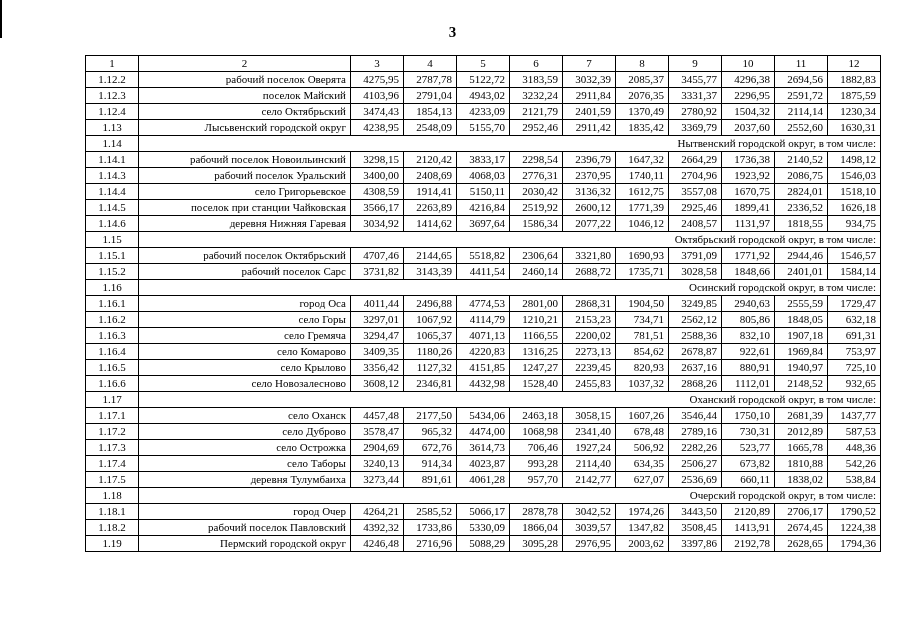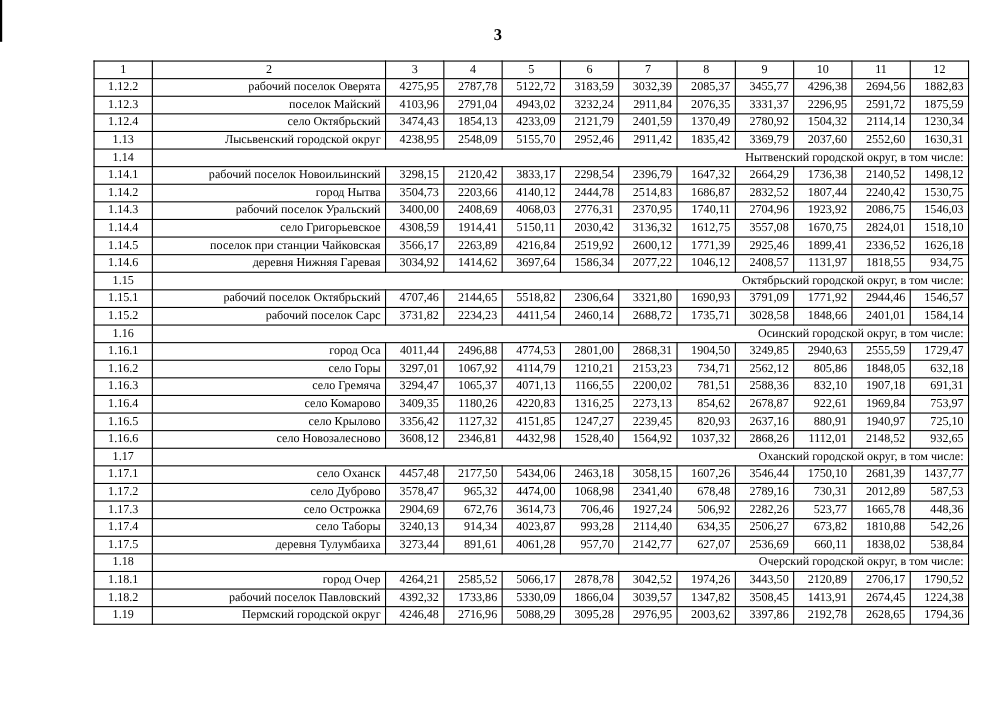--- a/index.html
+++ b/index.html
@@ -174,34 +174,20 @@
           <td class="num">3833,17</td>
           <td class="num">2298,54</td>
           <td class="num">2396,79</td>
           <td class="num">1647,32</td>
           <td class="num">2664,29</td>
           <td class="num">1736,38</td>
           <td class="num">2140,52</td>
           <td class="num">1498,12</td>
         </tr>
         <tr>
-          <td class="code">1.14.2</td>
-          <td class="name">город Нытва</td>
-          <td class="num">3504,73</td>
-          <td class="num">2203,66</td>
-          <td class="num">4140,12</td>
-          <td class="num">2444,78</td>
-          <td class="num">2514,83</td>
-          <td class="num">1686,87</td>
-          <td class="num">2832,52</td>
-          <td class="num">1807,44</td>
-          <td class="num">2240,42</td>
-          <td class="num">1530,75</td>
-        </tr>
-        <tr>
           <td class="code">1.14.3</td>
           <td class="name">рабочий поселок Уральский</td>
           <td class="num">3400,00</td>
           <td class="num">2408,69</td>
           <td class="num">4068,03</td>
           <td class="num">2776,31</td>
           <td class="num">2370,95</td>
           <td class="num">1740,11</td>
           <td class="num">2704,96</td>
           <td class="num">1923,92</td>
@@ -265,21 +251,21 @@
           <td class="num">1690,93</td>
           <td class="num">3791,09</td>
           <td class="num">1771,92</td>
           <td class="num">2944,46</td>
           <td class="num">1546,57</td>
         </tr>
         <tr>
           <td class="code">1.15.2</td>
           <td class="name">рабочий поселок Сарс</td>
           <td class="num">3731,82</td>
-          <td class="num">2234,23</td>
+          <td class="num">3143,39</td>
           <td class="num">4411,54</td>
           <td class="num">2460,14</td>
           <td class="num">2688,72</td>
           <td class="num">1735,71</td>
           <td class="num">3028,58</td>
           <td class="num">1848,66</td>
           <td class="num">2401,01</td>
           <td class="num">1584,14</td>
         </tr>
         <tr>
@@ -356,21 +342,21 @@
           <td class="num">1940,97</td>
           <td class="num">725,10</td>
         </tr>
         <tr>
           <td class="code">1.16.6</td>
           <td class="name">село Новозалесново</td>
           <td class="num">3608,12</td>
           <td class="num">2346,81</td>
           <td class="num">4432,98</td>
           <td class="num">1528,40</td>
-          <td class="num">1564,92</td>
+          <td class="num">2455,83</td>
           <td class="num">1037,32</td>
           <td class="num">2868,26</td>
           <td class="num">1112,01</td>
           <td class="num">2148,52</td>
           <td class="num">932,65</td>
         </tr>
         <tr>
           <td class="code">1.17</td>
           <td class="name" colspan="11">Оханский городской округ, в том числе:</td>
         </tr>

